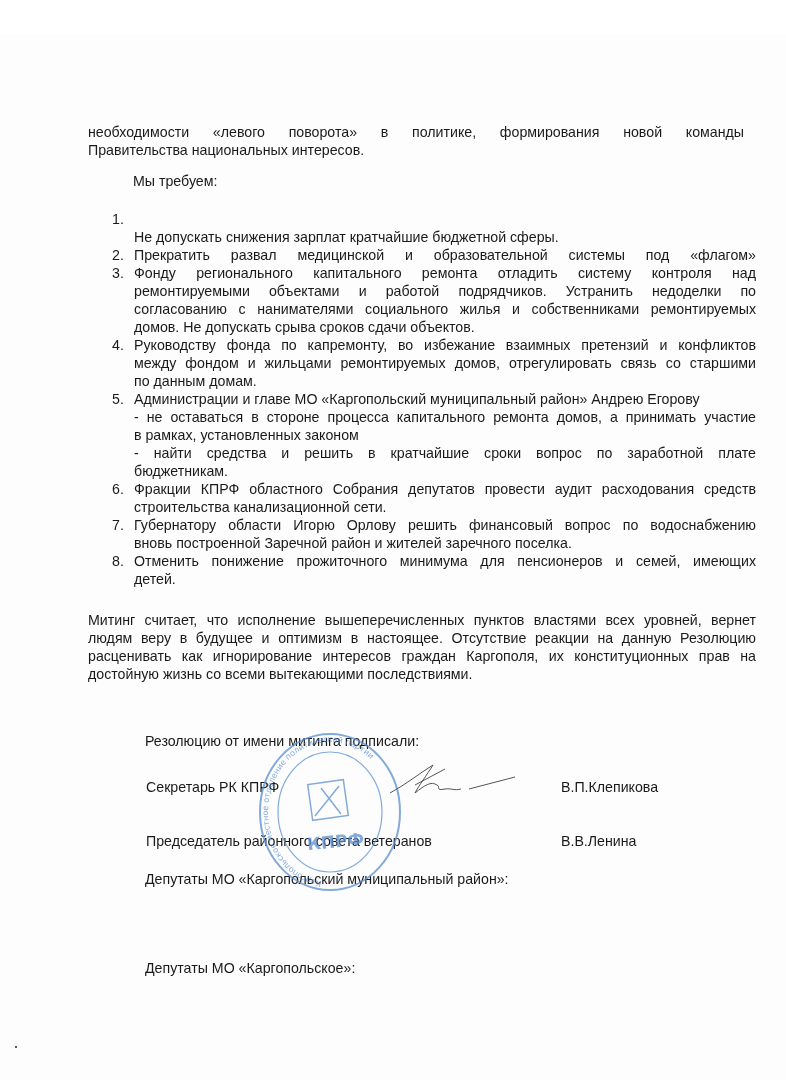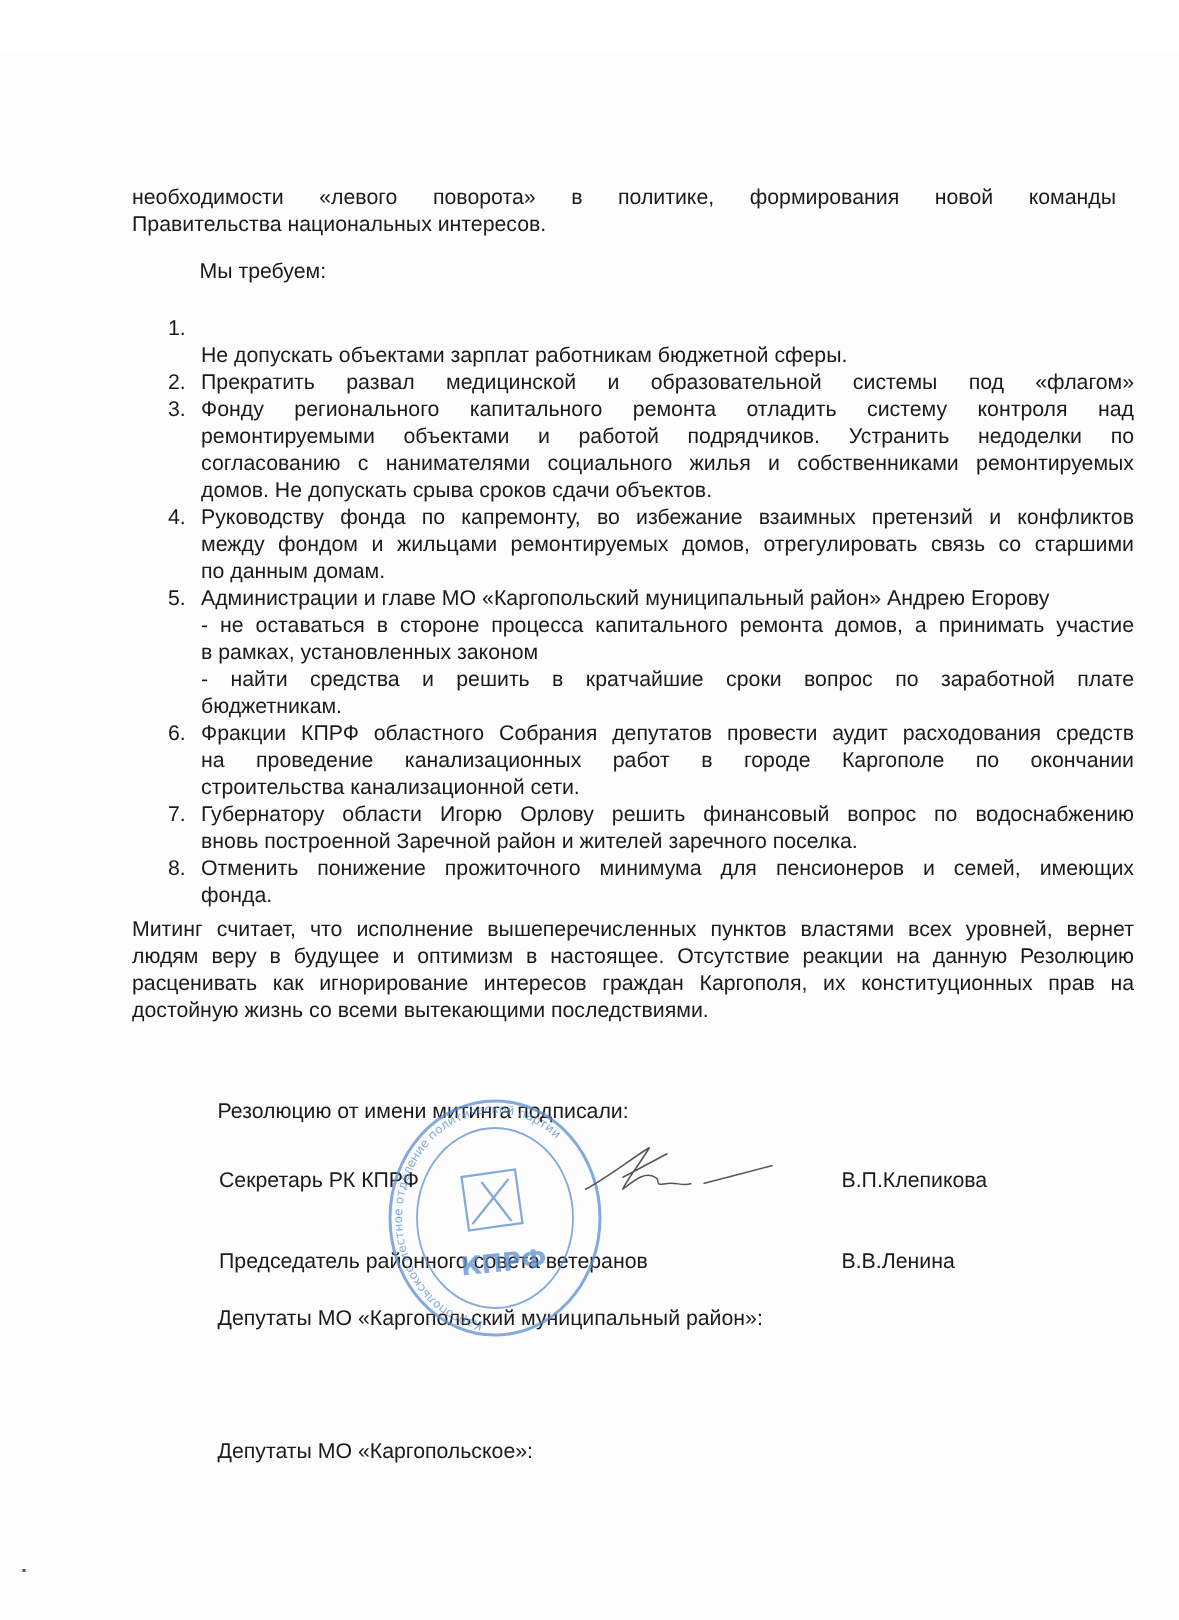--- a/index.html
+++ b/index.html
@@ -48,28 +48,28 @@
 <div class="page">
 
   <div class="p-intro">
     <span class="l1">необходимости «левого поворота» в политике, формирования новой команды</span>
     <span>Правительства национальных интересов.</span>
   </div>
 
   <div class="demand-head">Мы требуем:</div>
 
   <ol class="list" id="demands">
-      <li class="first"><span class="num">1.</span><span class="txt"><span class="sub">Не допускать объектами зарплат работникам бюджетной сферы.</span></span></li>
+      <li class="first"><span class="num">1.</span><span class="txt"><span class="sub">Не допускать снижения зарплат кратчайшие бюджетной сферы.</span></span></li>
       <li><span class="num">2.</span><span class="txt"><span class="j">Прекратить развал медицинской и образовательной системы под «флагом»</span></span></li>
       <li><span class="num">3.</span><span class="txt"><span class="j">Фонду регионального капитального ремонта отладить систему контроля над</span><span class="j">ремонтируемыми объектами и работой  подрядчиков. Устранить  недоделки по</span><span class="j">согласованию с нанимателями социального жилья и собственниками ремонтируемых</span><span class="sub">домов. Не допускать срыва сроков сдачи объектов.</span></span></li>
       <li><span class="num">4.</span><span class="txt"><span class="j">Руководству фонда по капремонту, во избежание взаимных претензий и конфликтов</span><span class="j">между фондом и жильцами ремонтируемых домов, отрегулировать связь со старшими</span><span class="sub">по данным домам.</span></span></li>
       <li><span class="num">5.</span><span class="txt"><span class="sub">Администрации и главе МО «Каргопольский муниципальный район» Андрею Егорову</span><span class="j">- не оставаться в стороне процесса капитального ремонта домов, а принимать участие</span><span class="sub">в рамках, установленных законом</span><span class="j">- найти средства и решить в кратчайшие сроки вопрос по заработной плате</span><span class="sub">бюджетникам.</span></span></li>
-      <li><span class="num">6.</span><span class="txt"><span class="j">Фракции КПРФ областного Собрания депутатов провести аудит расходования средств</span><span class="j">на проведение канализационных работ в городе Каргополе по  окончании</span><span class="sub">строительства канализационной сети.</span></span></li>
+      <li><span class="num">6.</span><span class="txt"><span class="j">Фракции КПРФ областного Собрания депутатов провести аудит расходования средств</span><span class="sub">строительства канализационной сети.</span></span></li>
       <li><span class="num">7.</span><span class="txt"><span class="j">Губернатору области Игорю Орлову решить финансовый вопрос по водоснабжению</span><span class="sub">вновь построенной Заречной район и жителей заречного поселка.</span></span></li>
-      <li><span class="num">8.</span><span class="txt"><span class="j">Отменить понижение прожиточного минимума для пенсионеров и семей, имеющих</span><span class="sub">фонда.</span></span></li>
+      <li><span class="num">8.</span><span class="txt"><span class="j">Отменить понижение прожиточного минимума для пенсионеров и семей, имеющих</span><span class="sub">детей.</span></span></li>
     </ol>
 
   <div class="p-conc" id="conc">
       <span class="j" style="display: block;">Митинг считает, что исполнение вышеперечисленных пунктов властями всех уровней, вернет</span>
       <span class="j" style="display: block;">людям  веру в будущее и оптимизм в настоящее. Отсутствие реакции на данную Резолюцию</span>
       <span class="j" style="display: block;">расценивать как игнорирование интересов граждан Каргополя, их конституционных прав на</span>
       <span class="sub" style="display: block;">достойную жизнь со всеми вытекающими последствиями.</span>
     </div>
 
   <div class="sig-head">Резолюцию от имени митинга подписали:</div>

